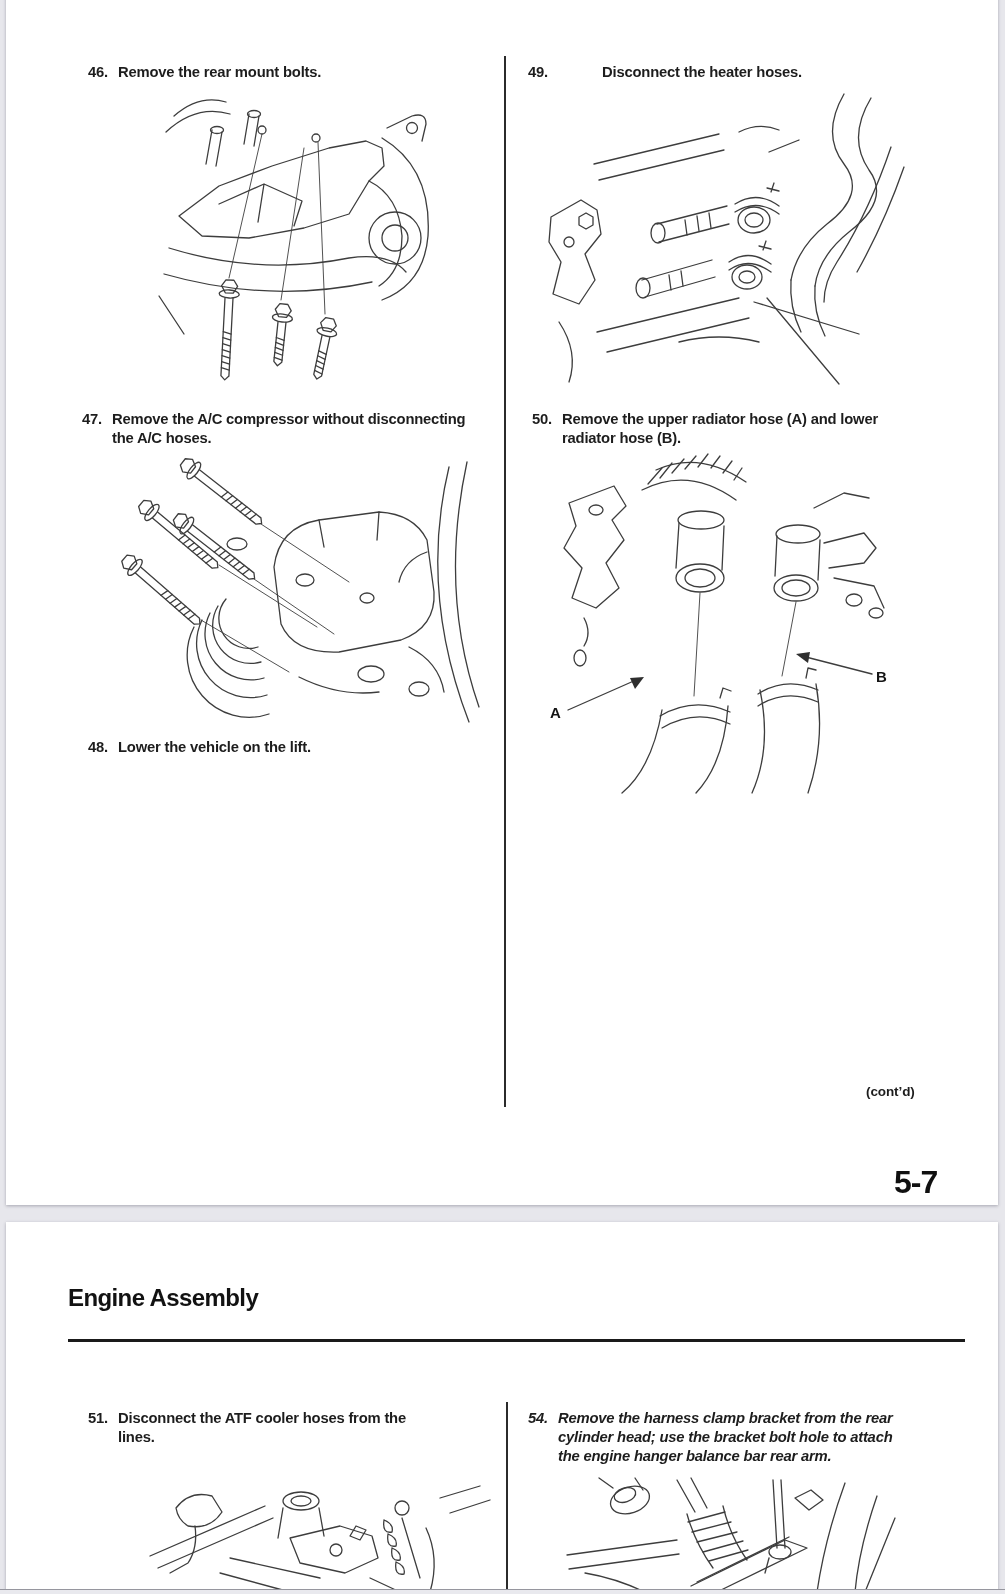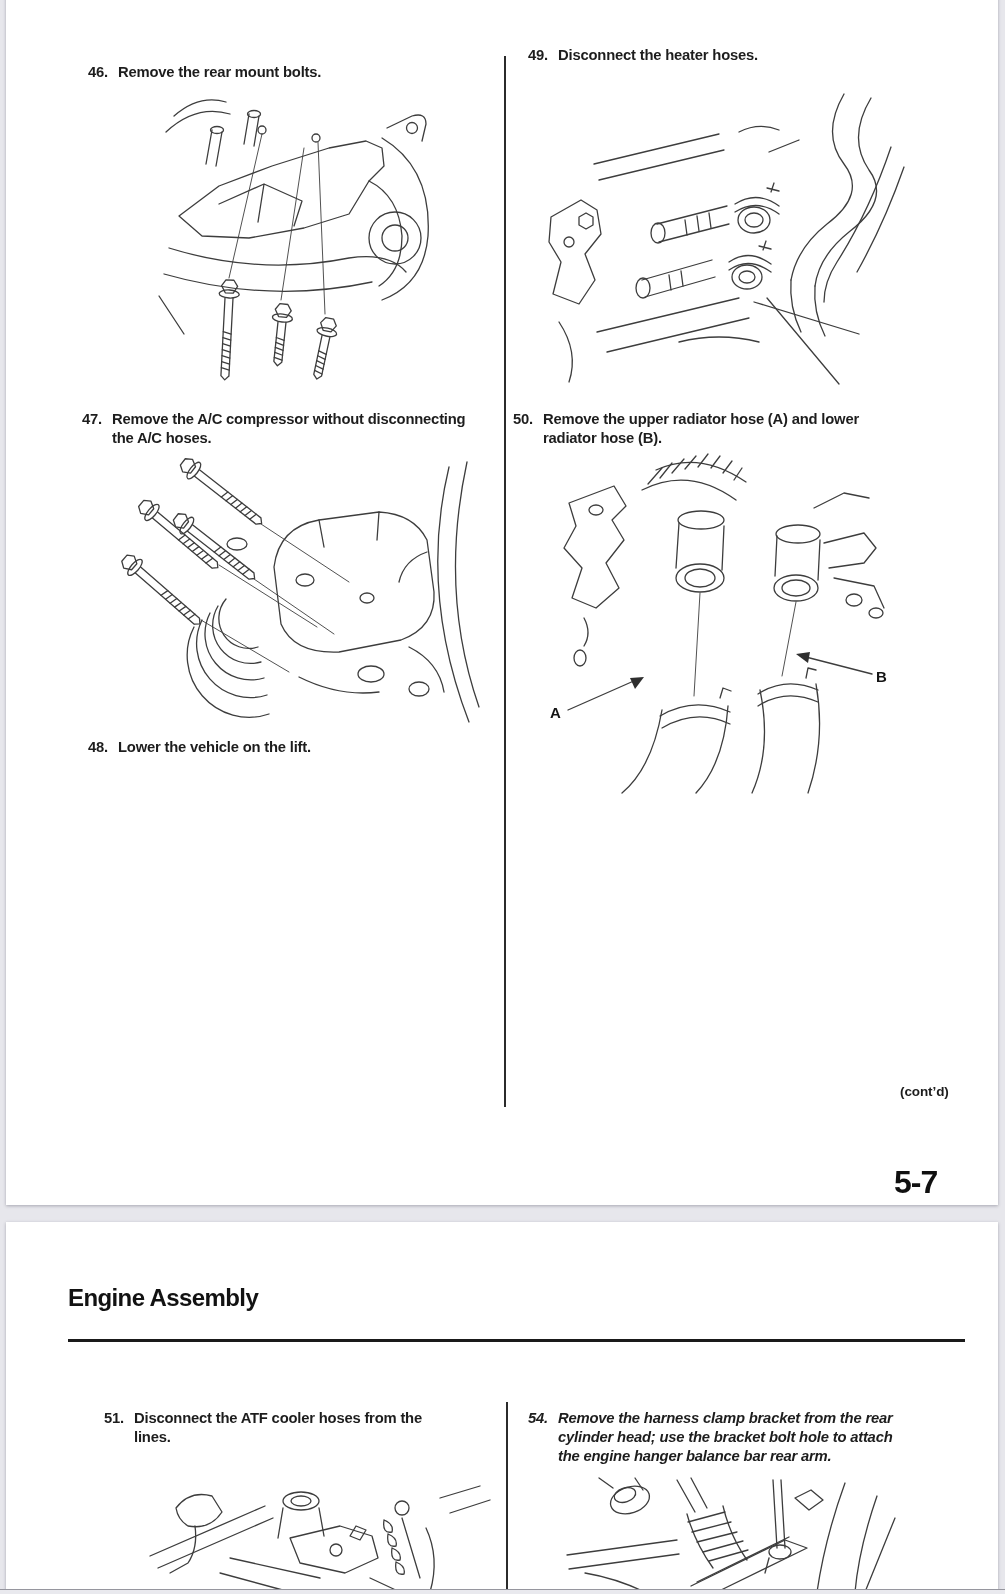--- a/index.html
+++ b/index.html
@@ -134,21 +134,21 @@
       </svg>
     </div>
 
     <div class="step" style="left:82px;top:748px;justify-content:flex-end;">
       <span class="num">48.</span>
       <span class="txt">
         <span class="line">Lower the vehicle on the lift.</span>
       </span>
     </div>
 
-    <div class="step" style="left:522px;top:56px;">
+    <div class="step" style="left:522px;top:73px;gap:44px;">
       <span class="num">49.</span>
       <span class="txt">
         <span class="line">Disconnect the heater hoses.</span>
       </span>
     </div>
 
     <div class="fig" style="left:533px;top:102px;">
       <svg width="365" height="300" viewBox="0 0 365 300">
         <path d="M305,2 Q282,42 305,72 Q328,102 288,132 Q258,156 252,188"></path>
         <path d="M332,6 Q308,46 330,78 Q352,108 310,140 Q280,164 276,194"></path>
@@ -179,21 +179,21 @@
         <path d="M200,40 Q220,30 240,38"></path>
         <path d="M230,60 L260,48"></path>
         <path d="M58,240 L200,206 M68,260 L210,226"></path>
         <path d="M215,210 L320,242"></path>
         <path d="M228,206 L300,292"></path>
         <path d="M140,250 Q180,240 220,250"></path>
         <path d="M20,230 Q40,260 30,290"></path>
       </svg>
     </div>
 
-    <div class="step" style="left:507px;top:420px;">
+    <div class="step" style="left:526px;top:420px;">
       <span class="num">50.</span>
       <span class="txt">
         <span class="line">Remove the upper radiator hose (A) and lower</span>
         <span class="line">radiator hose (B).</span>
       </span>
     </div>
 
     <div class="fig" style="left:518px;top:458px;">
       <svg width="370" height="345" viewBox="0 0 370 345">
         <path d="M118,42 Q165,18 212,52"></path>
@@ -232,32 +232,32 @@
         <path d="M282,230 l2,-10 M284,220 l8,2"></path>
         <line x1="44" y1="262" x2="112" y2="232"></line>
         <path class="ah" d="M120,229 L106,230 L111,241 Z"></path>
         <line x1="348" y1="226" x2="278" y2="208"></line>
         <path class="ah" d="M272,206 L286,204 L284,215 Z"></path>
         <text x="26" y="270">A</text>
         <text x="352" y="234">B</text>
       </svg>
     </div>
 
-    <div class="contd" style="left:860px;top:1094px;margin-left:34px;">(cont’d)</div>
+    <div class="contd" style="left:860px;top:1094px;">(cont’d)</div>
     <div class="pagenum" style="left:888px;top:1150px;">5-7</div>
   </div>
 
   <div class="page page2">
 
     <div class="h1" style="left:62px;top:62px;">Engine Assembly</div>
     <div class="rule" style="left:62px;top:117px;width:897px;"></div>
 
     <div class="divider" style="left:500px;top:180px;height:198px;"></div>
 
-    <div class="step" style="left:82px;top:187px;margin-left:16px;">
+    <div class="step" style="left:82px;top:187px;">
       <span class="num">51.</span>
       <span class="txt">
         <span class="line">Disconnect the ATF cooler hoses from the</span>
         <span class="line">lines.</span>
       </span>
     </div>
 
     <div class="fig" style="left:134px;top:256px;">
       <svg width="350" height="118" viewBox="0 0 350 118">
         <path d="M10,78 L125,28"></path>

